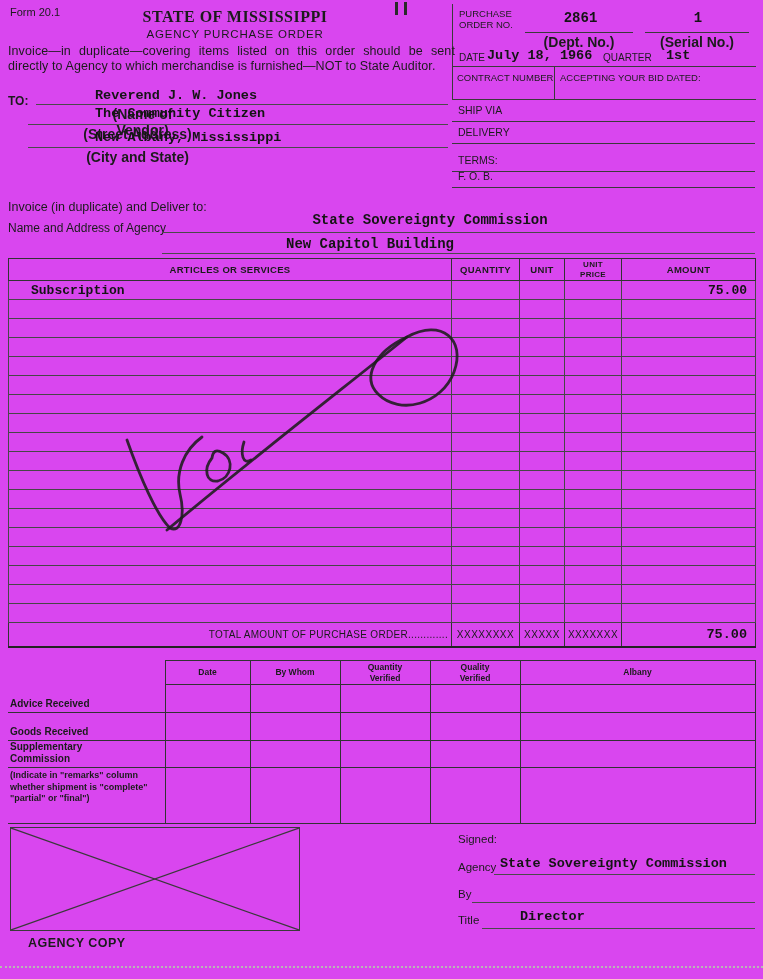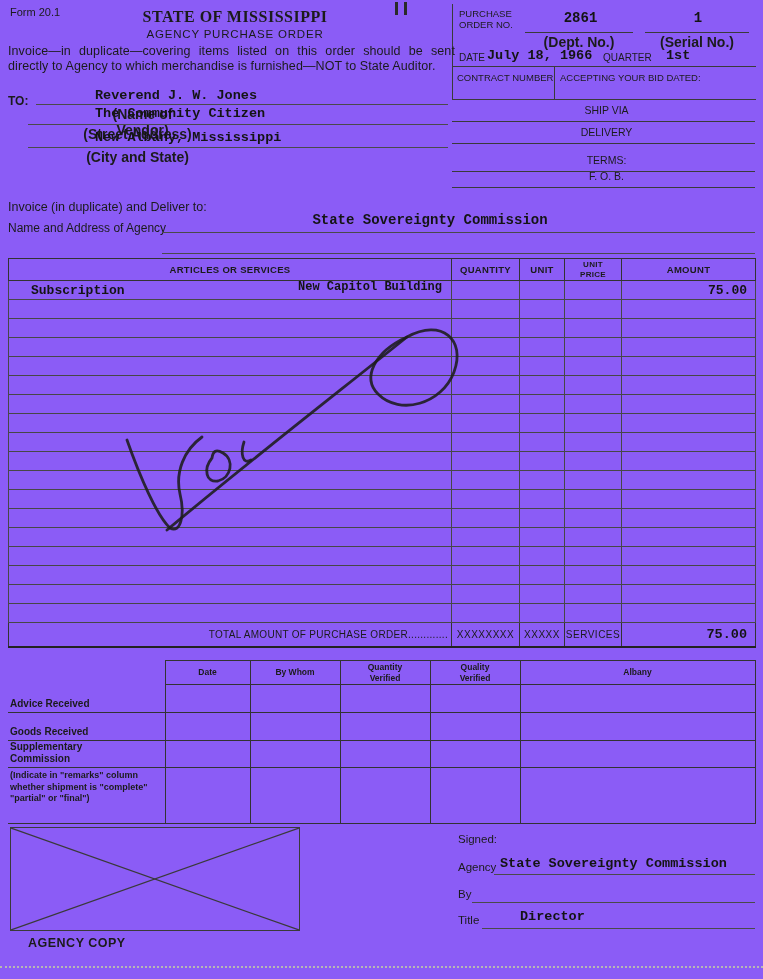--- a/index.html
+++ b/index.html
@@ -1,19 +1,19 @@
 <!DOCTYPE html>
 <html><head>
 <meta charset="utf-8">
 <style>
   * { margin:0; padding:0; box-sizing:border-box; }
   html,body { background:#ffffff; }
   .page {
     position:relative; width:763px; height:979px; margin:0 auto;
-    background:#8b5cf6; color:#1b1b1b; overflow:hidden;
+    background:#d946ef; color:#1b1b1b; overflow:hidden;
     font-family:"Liberation Sans", sans-serif;
   }
   .abs { position:absolute; }
   .typed { font-family:"Liberation Mono","DejaVu Sans Mono",monospace; font-weight:700; color:#141414; }
   .pre { white-space:pre-line; }
   .uline { position:absolute; border-bottom:1px solid #4a4a4a; height:1px; }
   .caption { font-size:14px; font-weight:700; text-align:center; }
 
   
   .form-number { left:10px; top:6px; font-size:11px; }
@@ -36,31 +36,31 @@
   .po-quarter-lbl { position:absolute; left:150px; top:48px; font-size:10px; }
   .po-quarter-val { position:absolute; left:213px; top:44px; font-size:13.5px; }
   .po-hline { position:absolute; left:0; top:62px; width:303px; border-bottom:1px solid #3a3a3a; }
   .po-contract { position:absolute; left:4px; top:68px; font-size:9.5px; }
   .po-vdiv { position:absolute; left:101px; top:62px; height:34px; width:1px; background:#3a3a3a; }
   .po-accepting { position:absolute; left:107px; top:68px; font-size:9.5px; }
   .po-bottom { position:absolute; left:0; top:95px; width:303px; border-bottom:1px solid #3a3a3a; }
 
   
   .ship-row { position:absolute; left:452px; width:303px; height:22px; border-bottom:1px solid #3a3a3a;
-              font-size:10.5px; line-height:21px; padding-left:6px;text-align:center; }
+              font-size:10.5px; line-height:21px; padding-left:6px; }
 
   
   .invoice-note { left:8px; top:44px; width:447px; font-size:12.5px; line-height:1.18; text-align:justify; letter-spacing:.1px; }
   .to-label { left:8px; top:94px; font-size:12px; font-weight:700; }
   .typed-line { position:absolute; font-size:13.5px; }
   .subject-note { left:8px; top:162px; width:449px; font-size:12.5px; line-height:1.18; text-align:justify; }
   .deliver-note { left:8px; top:200px; font-size:12.5px; }
   .agency-label { left:8px; top:221px; font-size:12px; }
   .agency-name { left:165px; top:212px; width:530px; text-align:center; font-size:14px; }
-  .agency-addr { left:165px; top:236px; width:410px; text-align:center; font-size:12px;margin-top:44px; }
+  .agency-addr { left:165px; top:236px; width:410px; text-align:center; font-size:14px; }
 
   
   .items-table { position:absolute; left:8px; top:258px; width:747px; border-collapse:collapse; table-layout:fixed; }
   .items-table th { border:1px solid #333; font-size:9.5px; font-weight:700; letter-spacing:.3px; height:22px; text-align:center; }
   .items-table th.ph { font-size:8px; line-height:1.15; }
   .items-table tbody td { border:1px solid #474747; height:19px; font-size:13px; }
   .items-table tbody td.art { text-align:left; padding-left:22px; }
   .items-table tbody td.amt { text-align:right; padding-right:8px; }
   .total-row td { border:1px solid #333; border-bottom:2px solid #222; height:24px; }
   .total-label { text-align:right; font-size:10px; letter-spacing:.3px; padding-right:3px; }
@@ -292,21 +292,21 @@
           <td></td>
           <td></td>
           <td class="amt"></td>
         </tr>
       </tbody>
     <tfoot>
       <tr class="total-row">
         <td class="total-label">TOTAL AMOUNT OF PURCHASE ORDER.............</td>
         <td class="xcell">XXXXXXXX</td>
         <td class="xcell">XXXXX</td>
-        <td class="xcell">SERVICES</td>
+        <td class="xcell">XXXXXXX</td>
         <td class="total-amt typed">75.00</td>
       </tr>
     </tfoot>
   </table>
 
   <svg class="void" style="left:112px;top:292px;width:360px;height:270px;" viewBox="0 0 360 270" aria-label="VOID">
     <path d="M 55 238 C 130 175, 220 105, 295 45"></path>
     <path d="M 295 45 C 330 26, 354 48, 342 80 C 330 112, 288 124, 266 102 C 250 86, 262 60, 295 45"></path>
     <path d="M 15 148 C 28 185, 45 224, 58 236 C 69 242, 73 222, 68 202 C 63 180, 72 158, 90 145"></path>
     <path d="M 100 166 C 91 177, 94 191, 106 189 C 119 186, 123 168, 111 161 C 104 157, 101 159, 100 166"></path>

